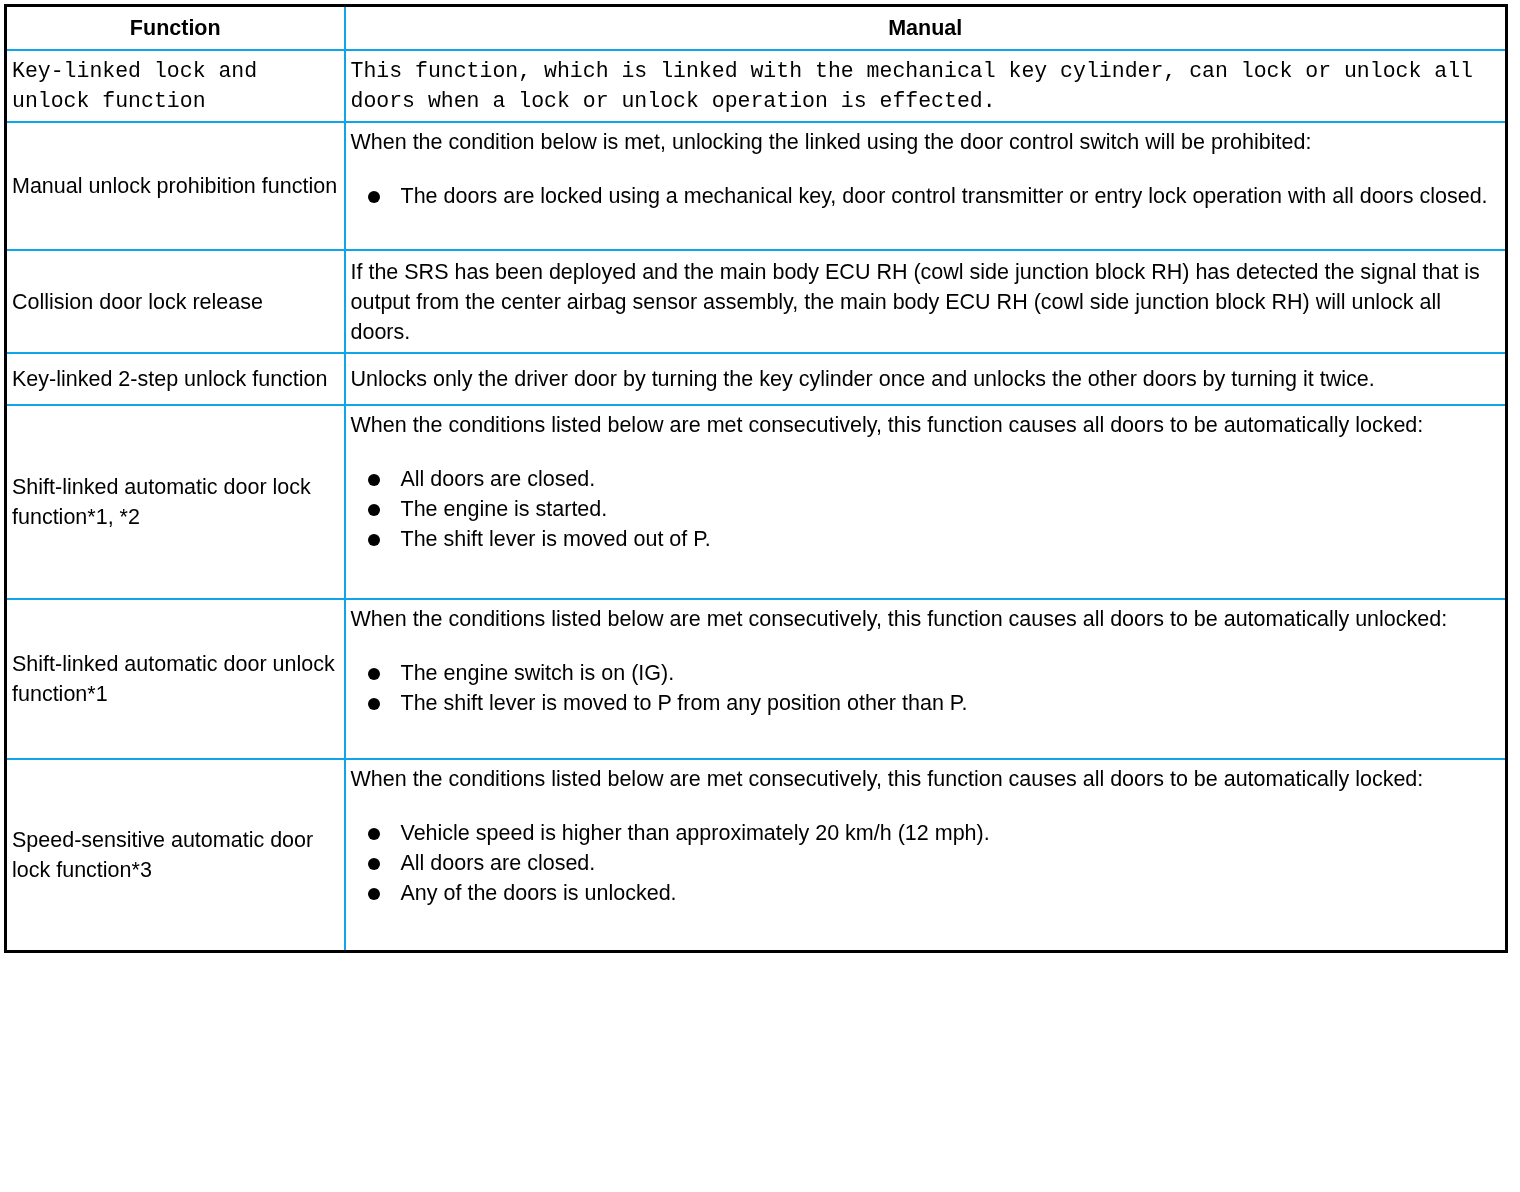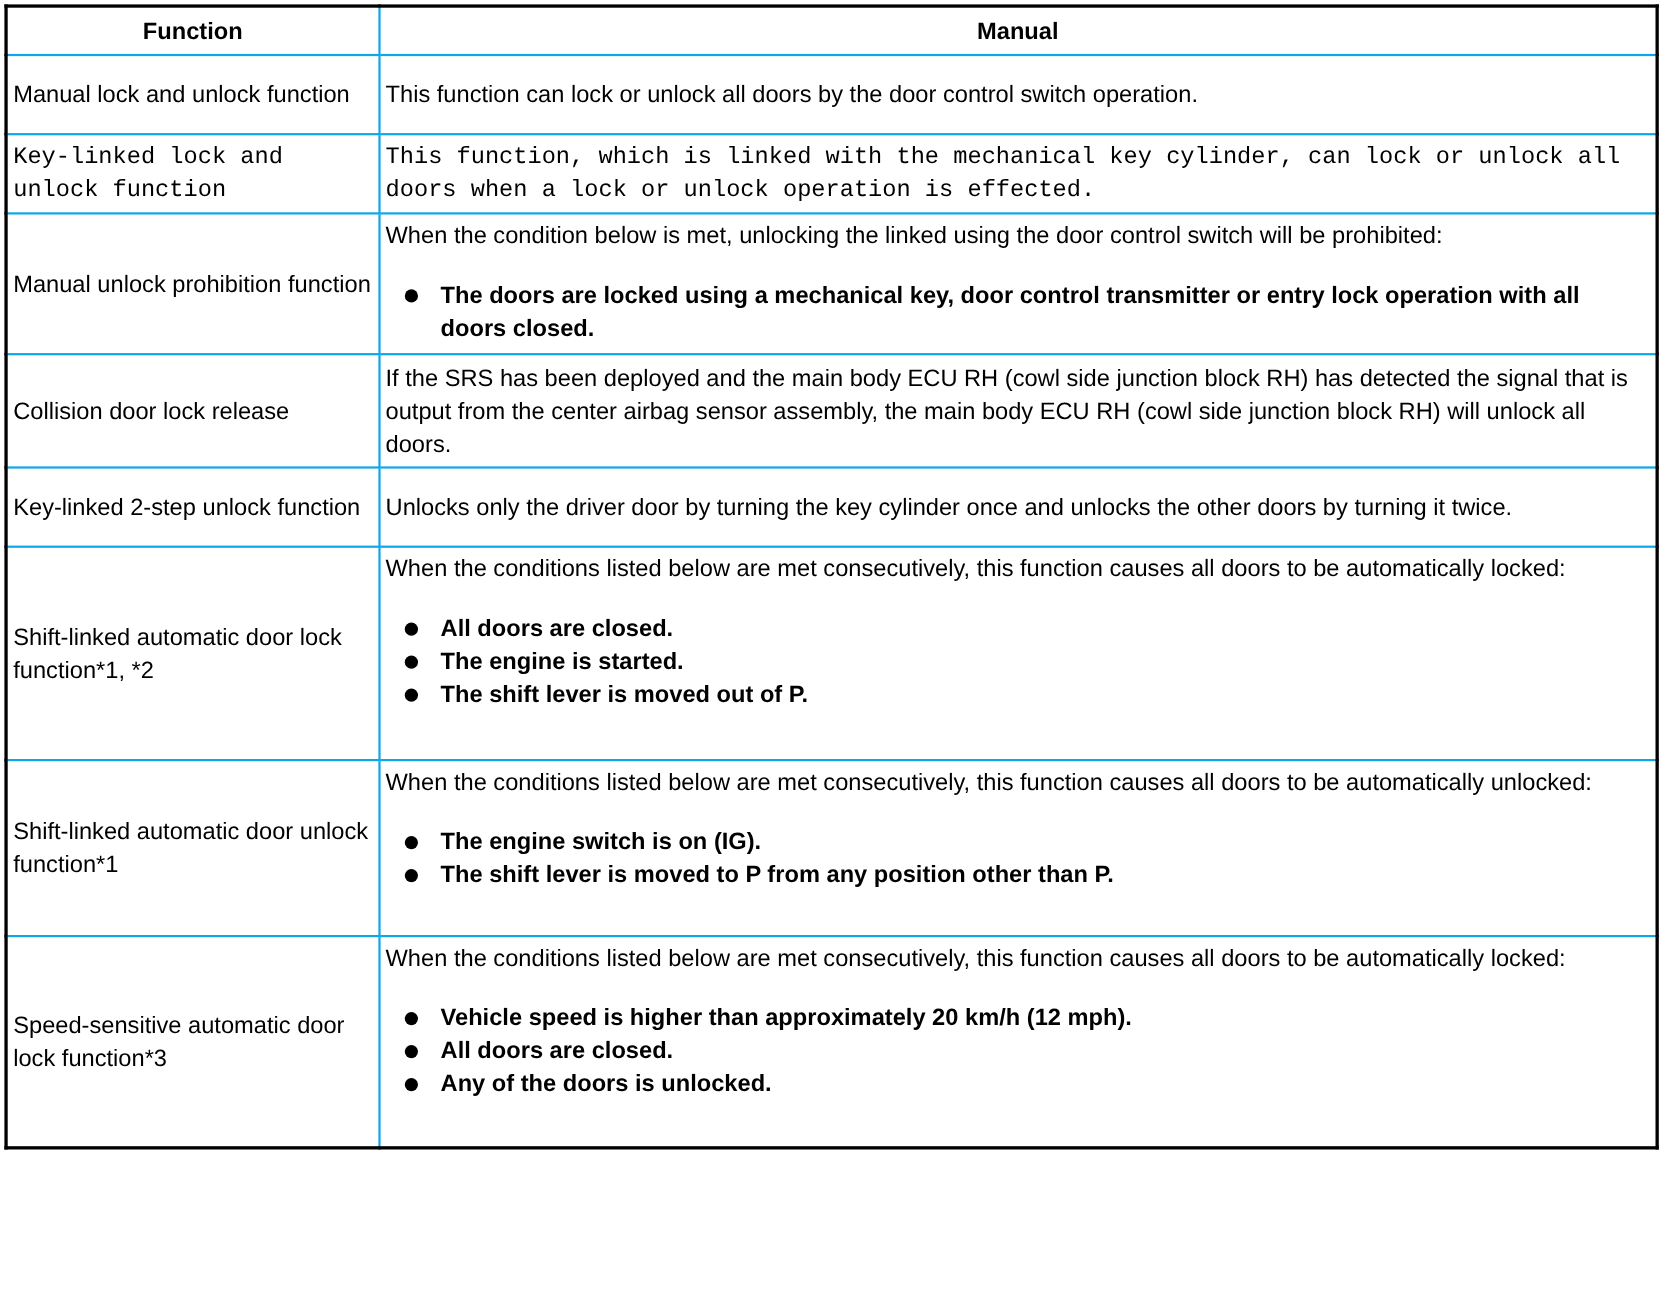--- a/index.html
+++ b/index.html
@@ -22,21 +22,21 @@
   }
   table.func-table th {
     font-weight: bold;
     text-align: center;
     height: 34px;
     padding: 4px 6px;
   }
   col.c1 { width: 339px; }
   td.outline .intro { display: block; }
   td.outline ul { list-style: none; margin: 24px 0 0 0; padding: 0; }
-  td.outline li { position: relative; padding-left: 50px; font-weight: bold; }
+  td.outline li { position: relative; padding-left: 50px; }
   td.outline li .bullet {
     position: absolute; left: 17px; top: 10px;
     width: 12px; height: 12px; border-radius: 50%;
     background: #000;
   }
 </style>
 </head>
 <body>
 
 <table class="func-table">
@@ -44,26 +44,20 @@
       <col class="c1">
       <col class="c2">
     </colgroup>
   <thead>
     <tr>
       <th>Function</th>
       <th>Manual</th>
     </tr>
   </thead>
   <tbody id="rows">
-      <tr style="height: 72px;">
-        <td>Manual lock and unlock function</td>
-        <td class="outline">
-          <span class="intro">This function can lock or unlock all doors by the door control switch operation.</span>
-        </td>
-      </tr>
       <tr style="height: 72px; font-family: Liberation Mono, monospace;">
         <td>Key-linked lock and unlock function</td>
         <td class="outline">
           <span class="intro">This function, which is linked with the mechanical key cylinder, can lock or unlock all doors when a lock or unlock operation is effected.</span>
         </td>
       </tr>
       <tr style="height: 128px;">
         <td>Manual unlock prohibition function</td>
         <td class="outline" style="vertical-align: top;">
           <span class="intro">When the condition below is met, unlocking the linked using the door control switch will be prohibited:</span>
@@ -71,21 +65,21 @@
             <li><span class="bullet"></span><span>The doors are locked using a mechanical key, door control transmitter or entry lock operation with all doors closed.</span></li>
           </ul>
         </td>
       </tr>
       <tr style="height: 103px;">
         <td>Collision door lock release</td>
         <td class="outline">
           <span class="intro">If the SRS has been deployed and the main body ECU RH (cowl side junction block RH) has detected the signal that is output from the center airbag sensor assembly, the main body ECU RH (cowl side junction block RH) will unlock all doors.</span>
         </td>
       </tr>
-      <tr style="height: 72px; margin-left: 44px;">
+      <tr style="height: 52px; margin-left: 44px;">
         <td>Key-linked 2-step unlock function</td>
         <td class="outline">
           <span class="intro">Unlocks only the driver door by turning the key cylinder once and unlocks the other doors by turning it twice.</span>
         </td>
       </tr>
       <tr style="height: 194px;">
         <td>Shift-linked automatic door lock function*1, *2</td>
         <td class="outline" style="vertical-align: top;">
           <span class="intro">When the conditions listed below are met consecutively, this function causes all doors to be automatically locked:</span>
           <ul>

